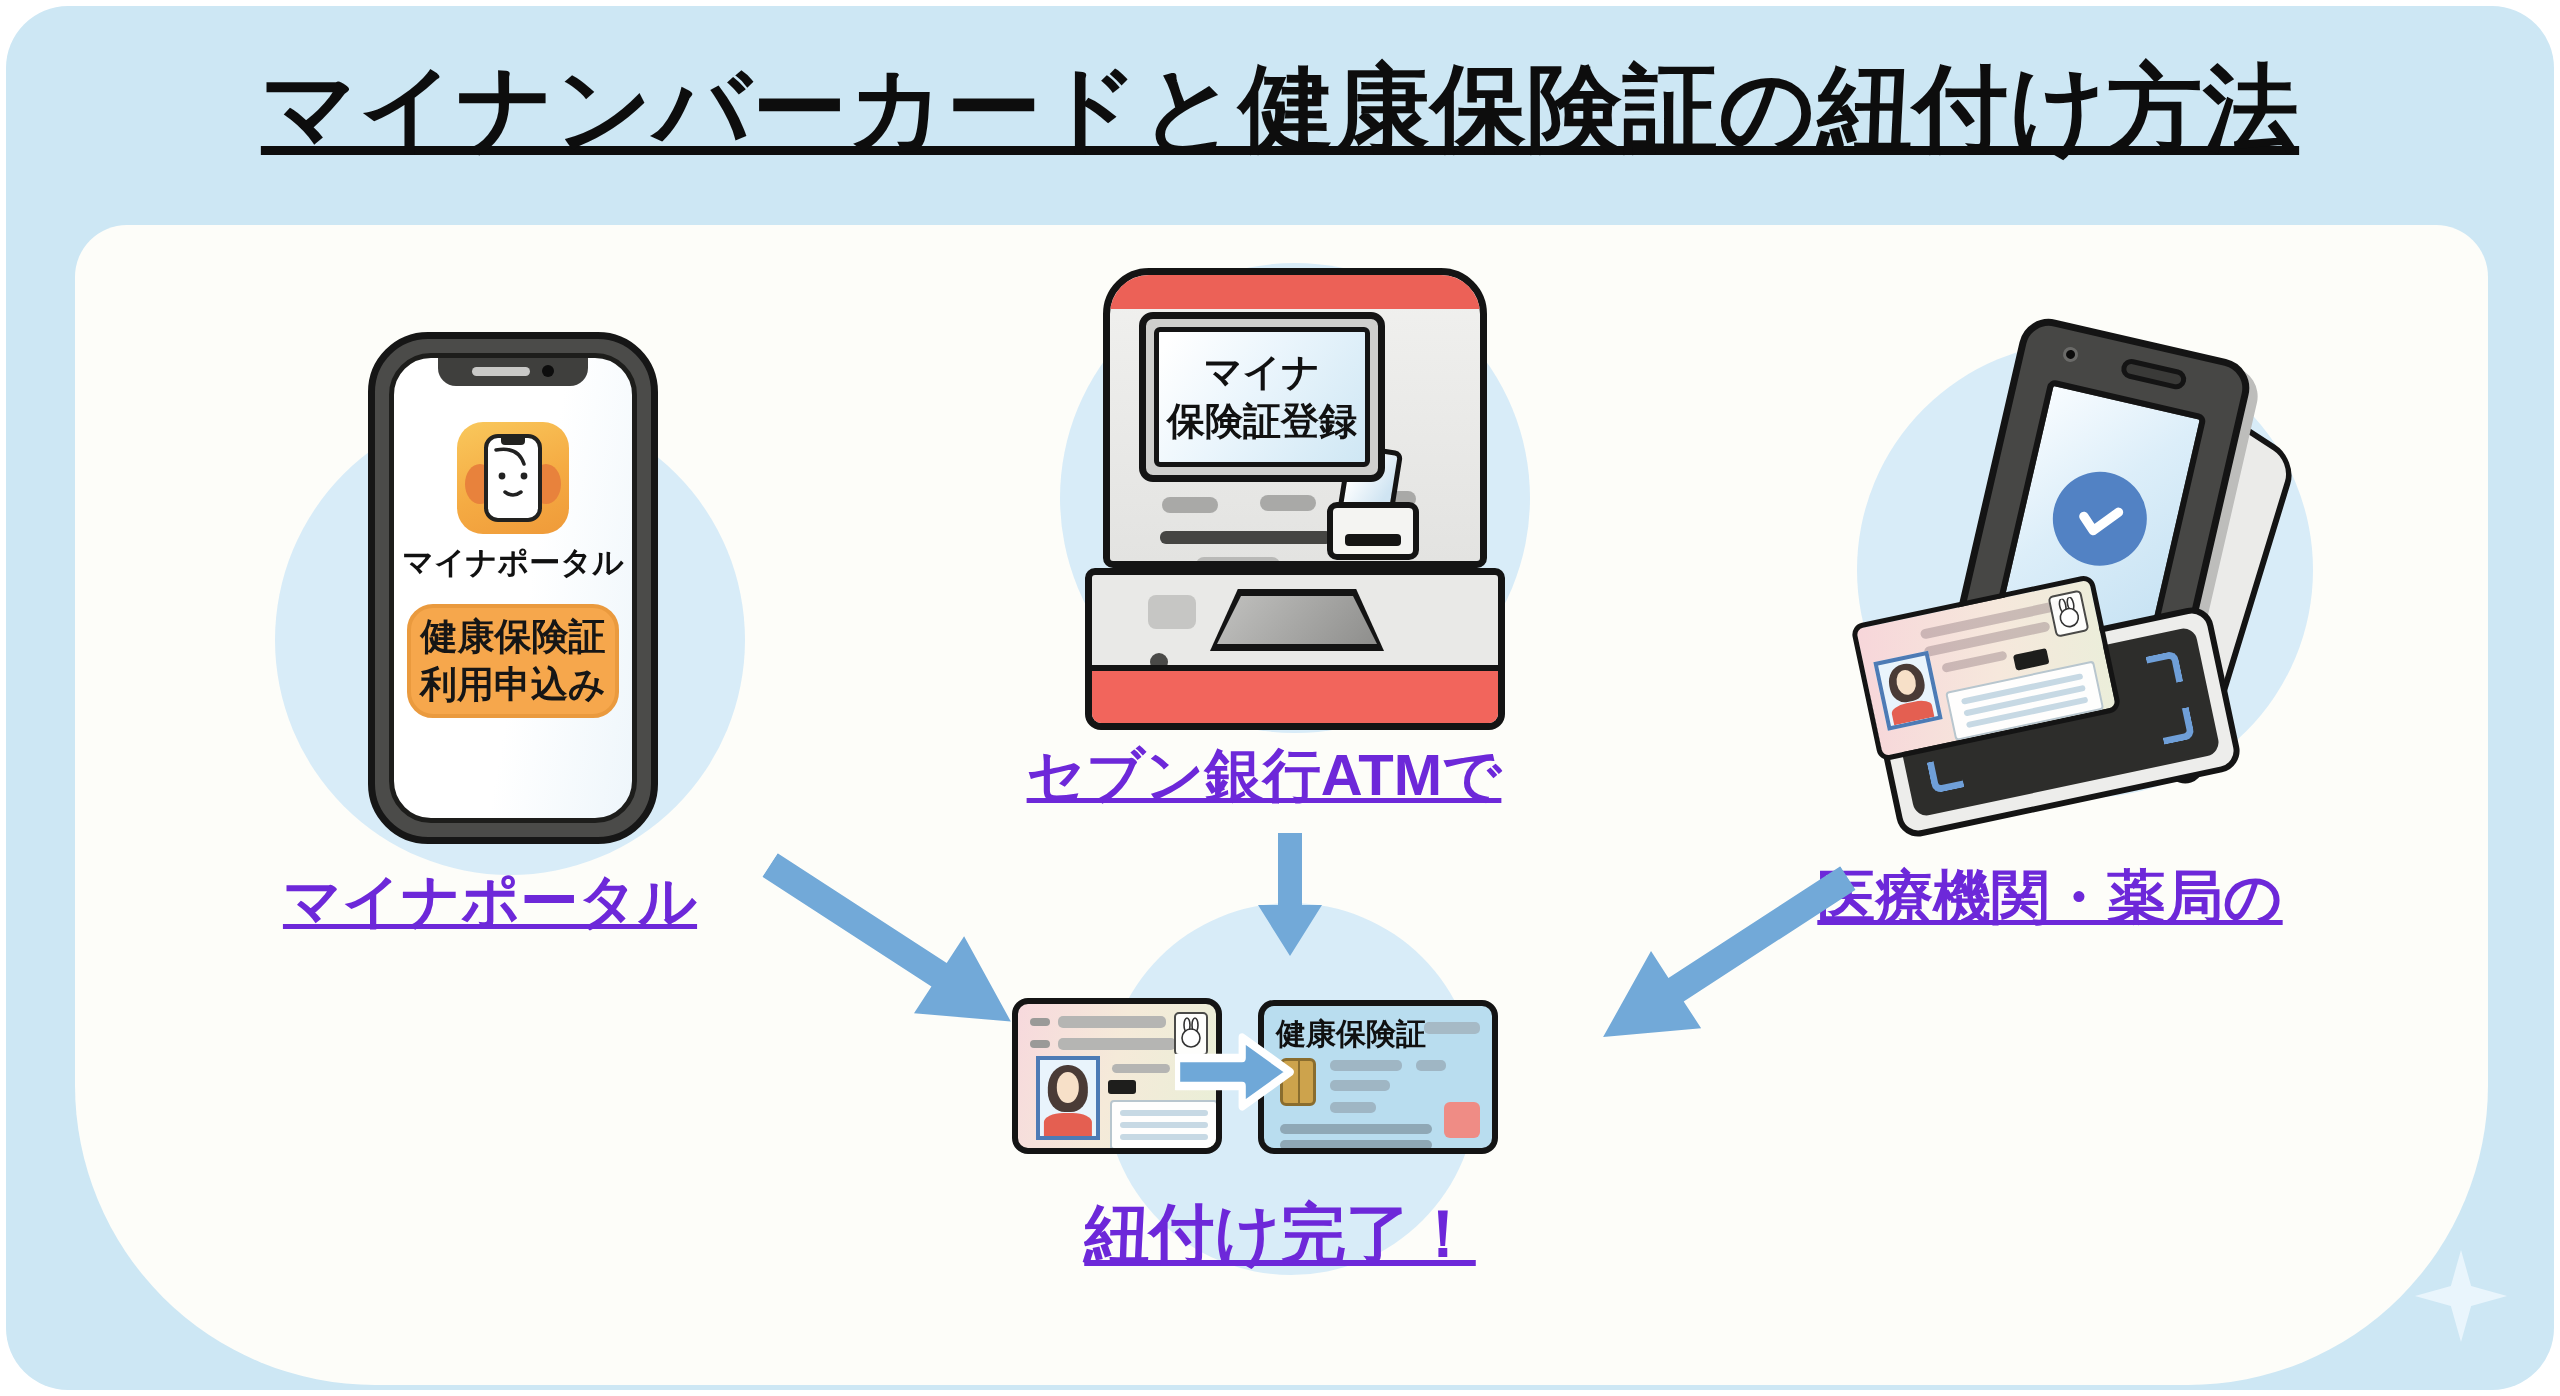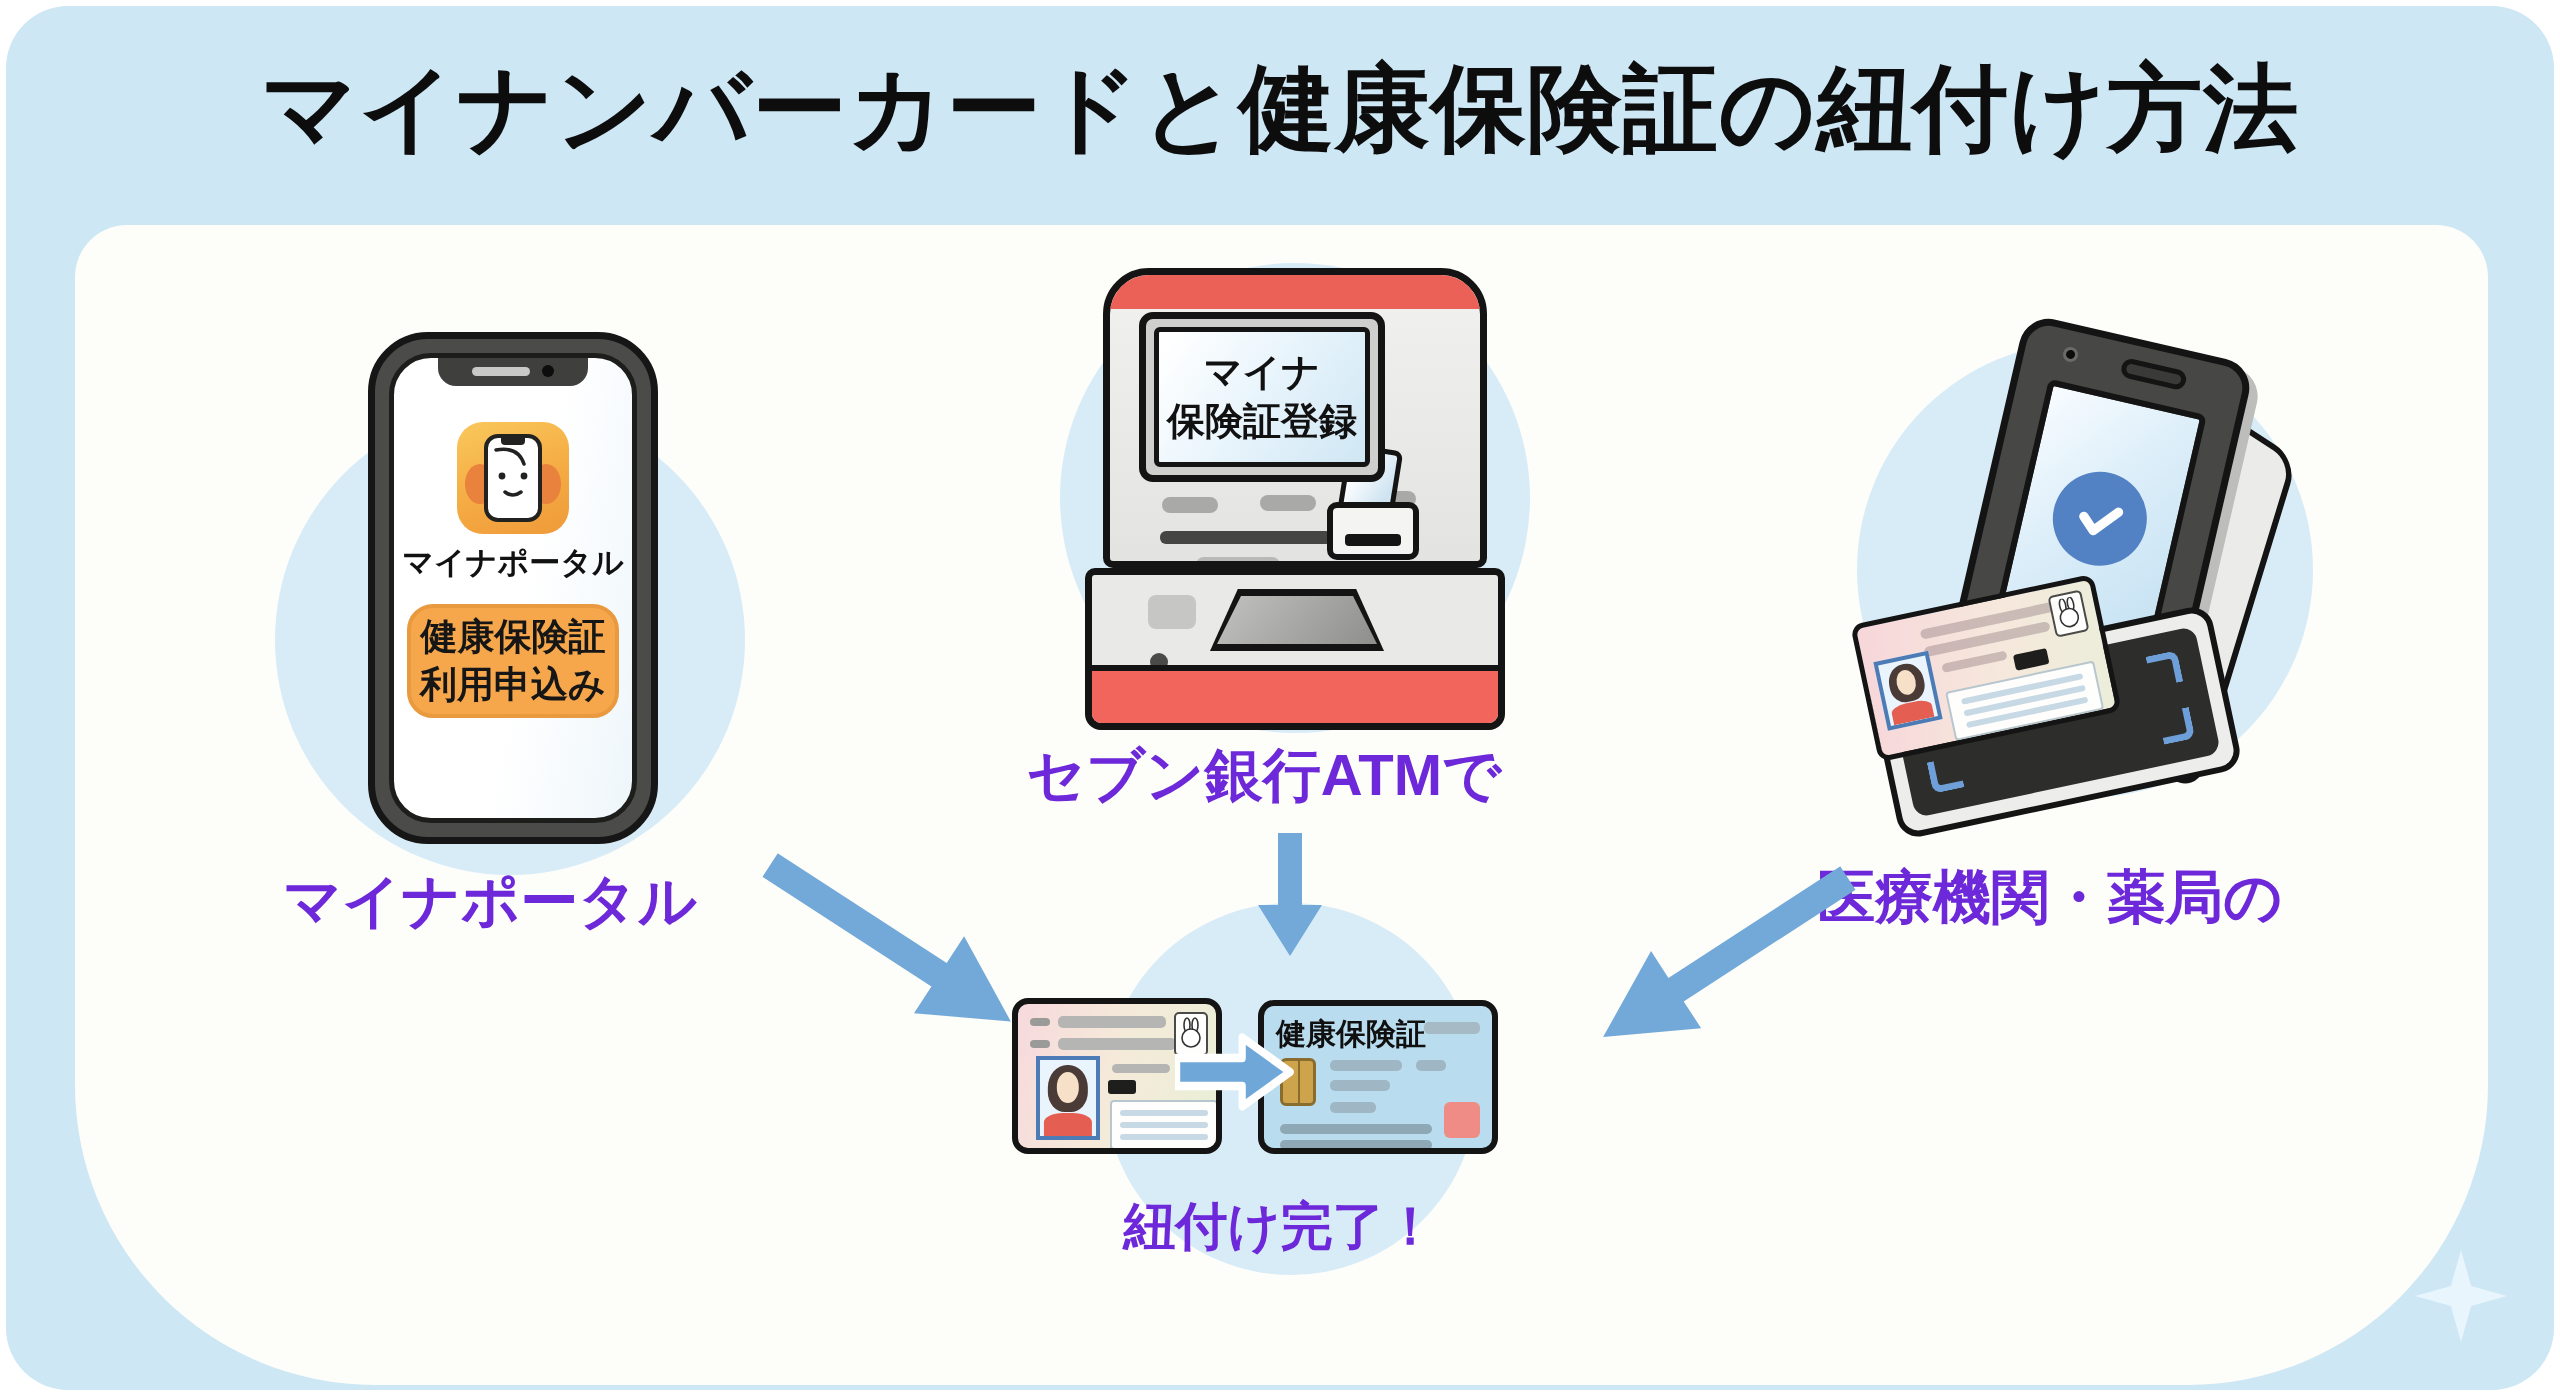--- a/index.html
+++ b/index.html
@@ -3,21 +3,21 @@
 <meta charset="utf-8">
 <style>
   * { margin:0; padding:0; box-sizing:border-box; }
   html,body { width:2560px; height:1396px; }
   body {
     position:relative; overflow:hidden;
     background:#ffffff;
     font-family:"Liberation Sans","DejaVu Sans",sans-serif;
     color:#111;
   }
-  .abs { position:absolute; }
+  .abs { position:absolute;text-decoration:underline; }
 
   
   .bg-blue { inset:6px; background:#cde7f4; border-radius:62px; }
   .panel   { left:75px; top:225px; width:2413px; height:1160px;
              background:#fdfdf9; border-radius:52px 52px 300px 300px; }
   .sparkle { left:2415px; top:1250px; width:92px; height:92px; background:#e9f5fc;
              clip-path:polygon(50% 0,61% 39%,100% 50%,61% 61%,50% 100%,39% 61%,0 50%,39% 39%); }
 
   
   .title { left:0; right:0; top:46px; text-align:center;
@@ -28,21 +28,21 @@
   .halo-phone  { left:275px;  top:405px; width:470px; height:470px; }
   .halo-atm    { left:1060px; top:263px; width:470px; height:470px; }
   .halo-reader { left:1857px; top:342px; width:456px; height:456px; }
   .halo-result { left:1105px; top:903px; width:372px; height:372px; }
 
   
   .caption { text-align:center; font-weight:800; color:#6d28d9; line-height:1.22; }
   .cap-phone  { left:190px;  top:866px; width:600px; font-size:58px; }
   .cap-atm    { left:964px;  top:740px; width:600px; font-size:58px; }
   .cap-reader { left:1740px; top:862px; width:620px; font-size:58px; }
-  .cap-result { left:778px;  top:1196px; width:1004px; font-size:52px; line-height:1.18; }
+  .cap-result { left:778px;  top:1196px; width:1004px; font-size:65px; line-height:1.18; }
 
   
   .phone { left:368px; top:332px; width:290px; height:512px;
            background:#4b4b49; border:7px solid #161616; border-radius:60px; z-index:2; }
   .phone-screen { position:absolute; inset:14px; background:linear-gradient(100deg,#ffffff 55%,#eef6fb 100%);
            border:5px solid #1d1d1b; border-radius:42px; overflow:hidden; }
   .notch { position:absolute; left:50%; transform:translateX(-50%); top:-2px;
            width:150px; height:30px; background:#3f3f3d; border-radius:0 0 18px 18px; }
   .notch-speaker { position:absolute; left:34px; top:11px; width:58px; height:9px;
            background:#c9c9c7; border-radius:5px; }

